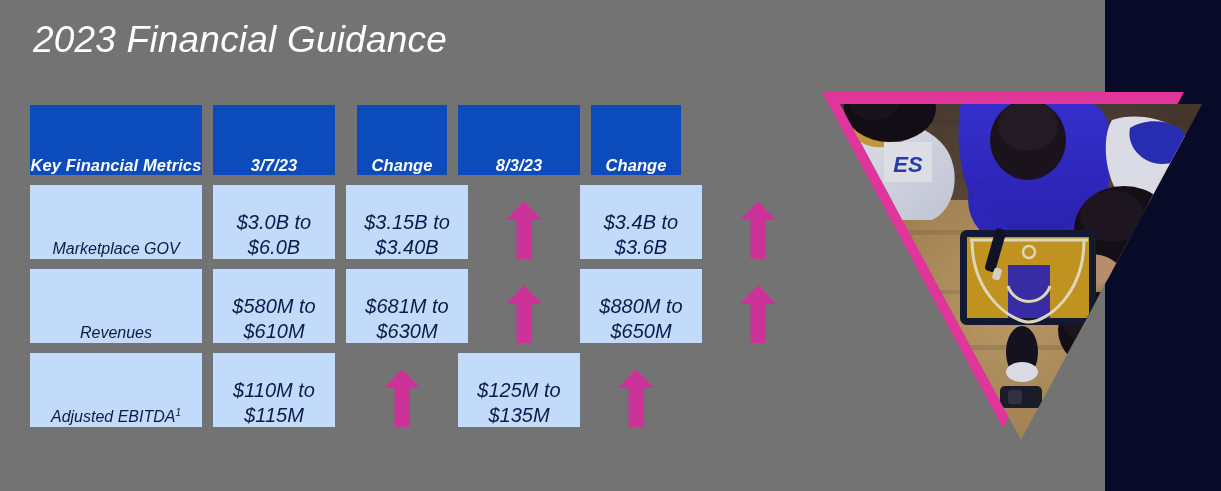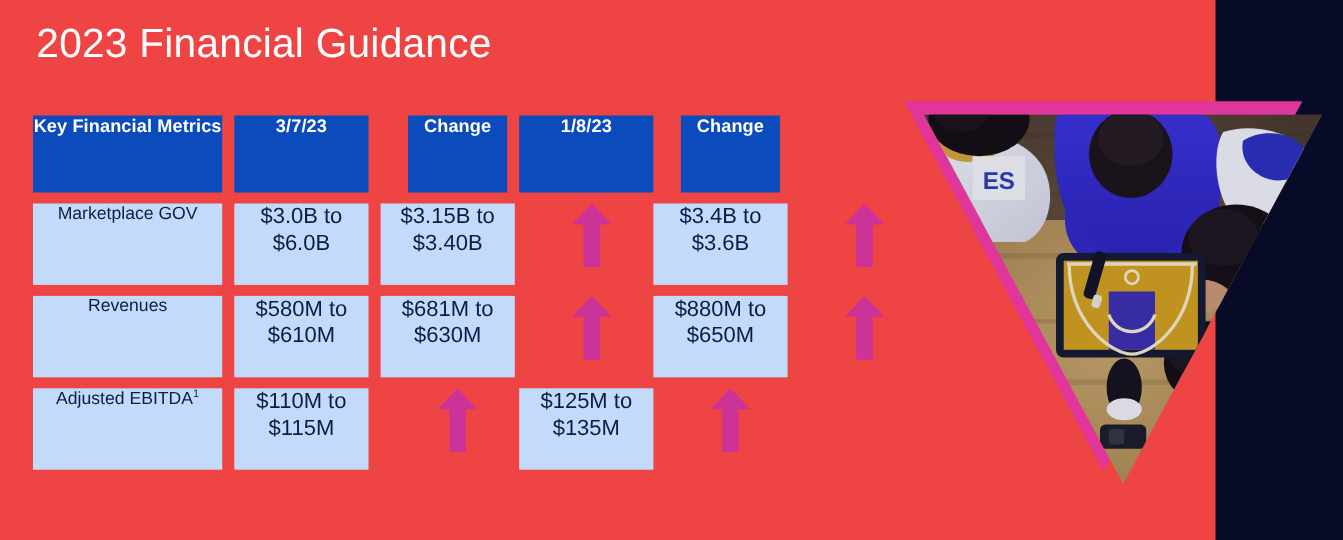--- a/index.html
+++ b/index.html
@@ -14,21 +14,22 @@
     background: #070B28;
     font-family: "Liberation Sans", sans-serif;
     position: relative;
   }
 
   #slide {
     position: absolute;
     left: 0; top: 0;
     width: 1105px;
     height: 491px;
-    background: #ef4444;
+    background: #737373;
+    font-style: italic;
   }
 
   
   #page-title {
     position: absolute;
     left: 33px;
     top: 17px;
     font-size: 37px;
     font-weight: 400;
     letter-spacing: 0.2px;
@@ -44,21 +45,21 @@
     top: 105px;
   }
 
   .table-row {
     display: flex;
     align-items: stretch;
   }
 
   .cell {
     display: flex;
-    align-items: flex-start;
+    align-items: flex-end;
     justify-content: center;
     text-align: center;
     line-height: 1.22;
   }
 
   
   .header-row { height: 70px; margin-bottom: 10px; }
   .header-row .cell {
     background: #0B4BBB;
     color: #FFFFFF;
@@ -78,21 +79,21 @@
   .body-row .cell.metric {
     background: #C3DBFB;
     color: #0C1B4A;
     font-size: 16px;
     font-weight: 400;
   }
 
   
   .col-metric  { width: 172px; }
   .col-date    { width: 122px; }
-  .col-change  { width: 90px; margin-left: 14px; }
+  .col-change  { width: 90px; }
 
   .gap-sm { width: 11px; flex: 0 0 11px; }
   .gap-md { width: 11px; flex: 0 0 11px; }
 
   
   .cell.change-cell {
     background: transparent;
   }
 
   .arrow-up {
@@ -138,21 +139,21 @@
       <div class="cell col-date">
         <span class="cell-text">3/7/23</span>
       </div>
       <div class="gap-sm"></div>
       <div class="gap-sm"></div>
       <div class="cell col-change">
         <span class="cell-text">Change</span>
       </div>
       <div class="gap-md"></div>
       <div class="cell col-date">
-        <span class="cell-text">1/8/23</span>
+        <span class="cell-text">8/3/23</span>
       </div>
       <div class="gap-sm"></div>
       <div class="cell col-change">
         <span class="cell-text">Change</span>
       </div>
     </div>
 
     <div class="table-row body-row">
       <div class="cell metric col-metric">
         <span class="cell-text"><span>Marketplace GOV</span><sup class="footnote-mark"></sup></span>

